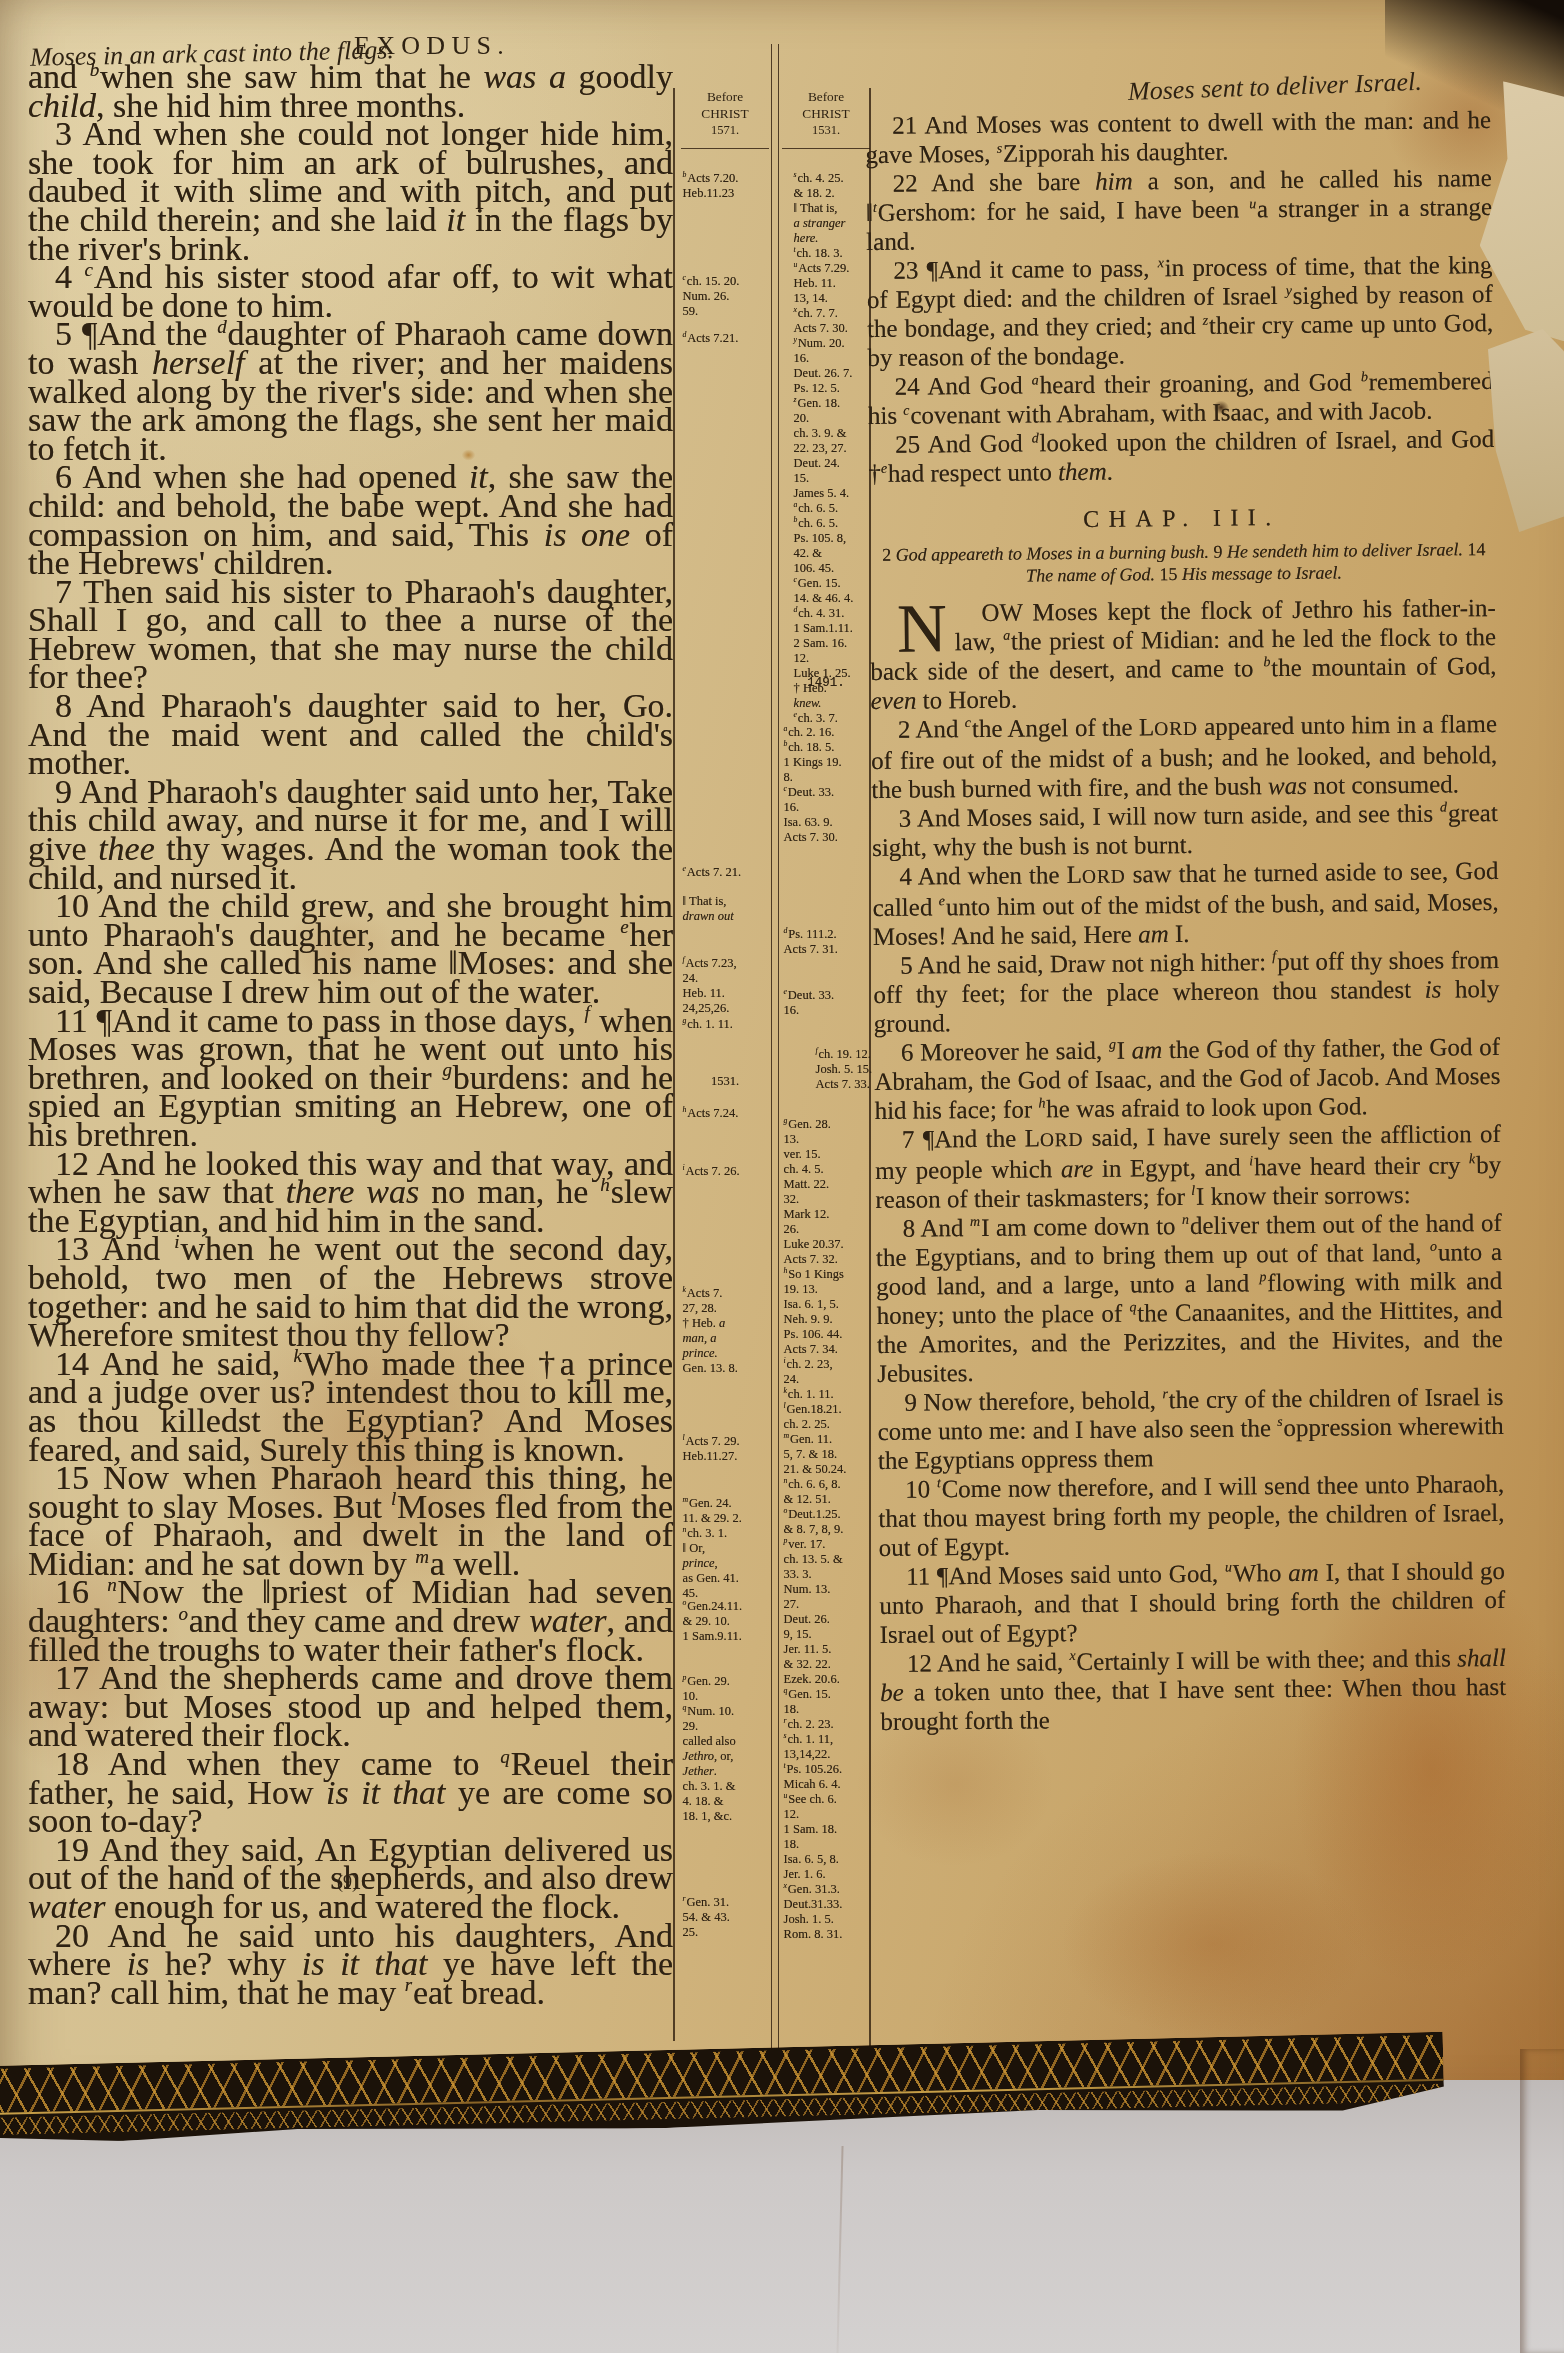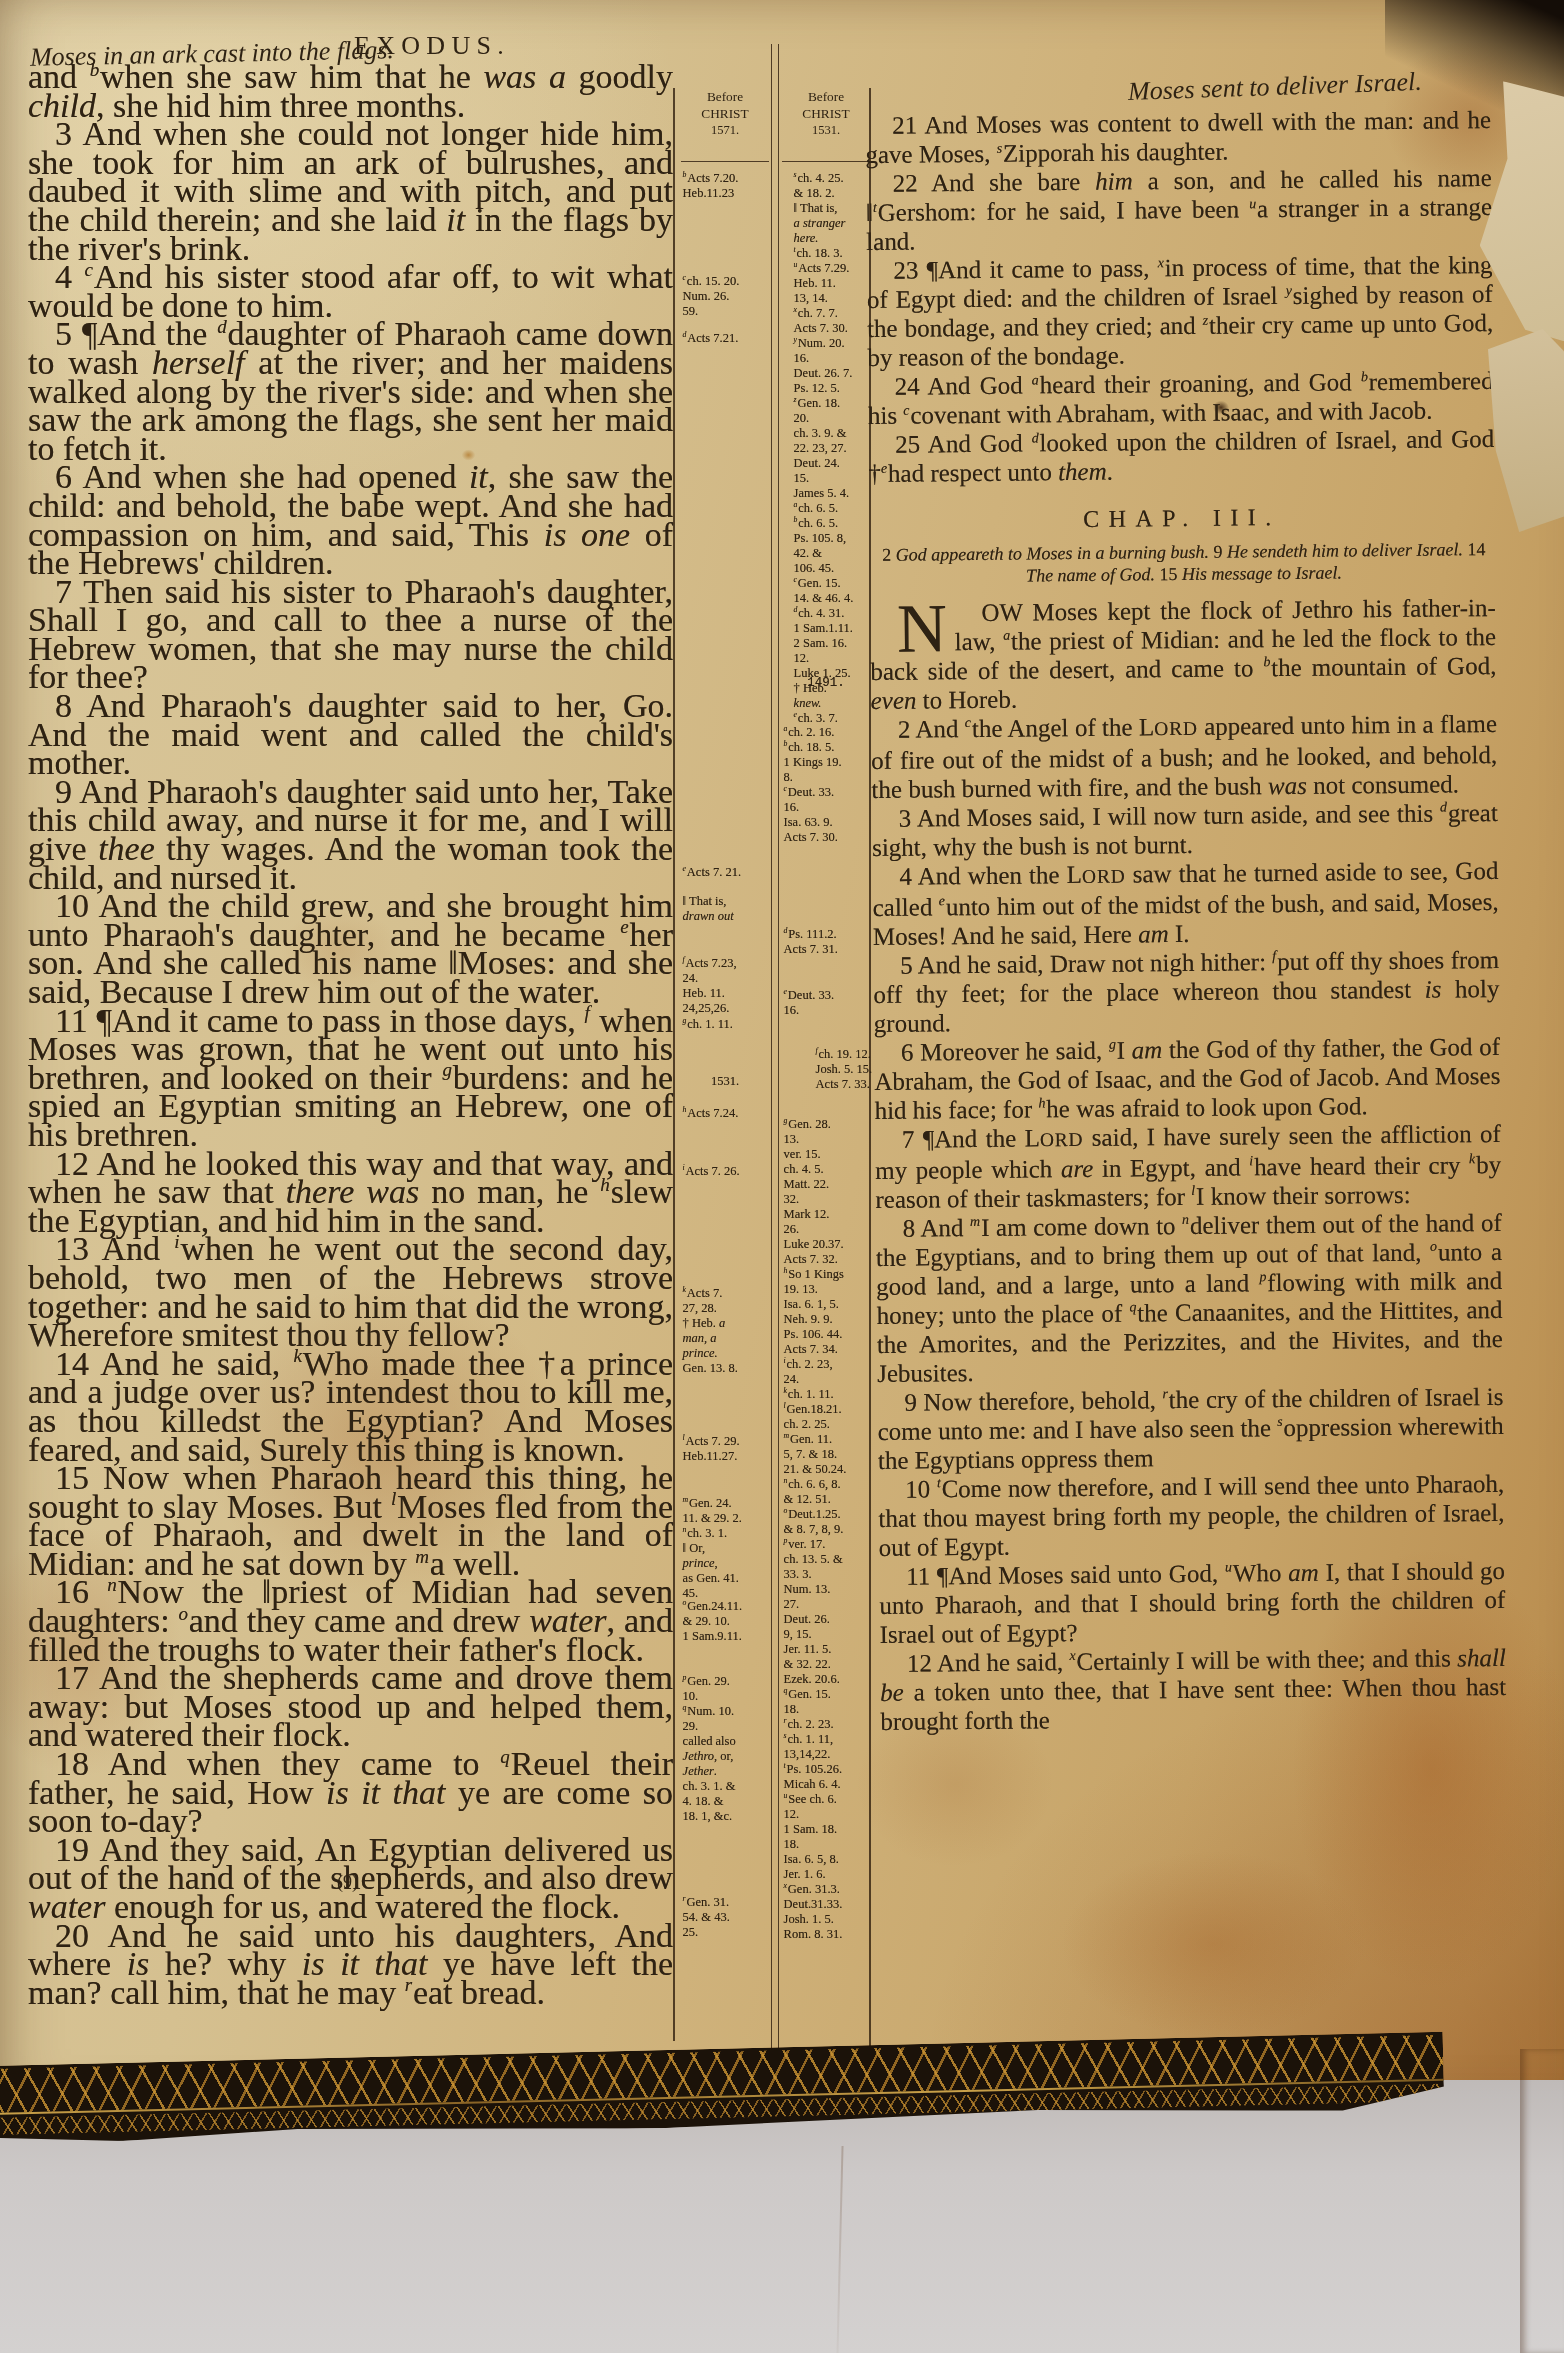--- a/index.html
+++ b/index.html
@@ -49,21 +49,21 @@
   .summary{margin:0 7.8px 11px 11px;font-size:18px;line-height:22px;text-align:center;text-indent:0;}
   .v1 .dropcap{float:left;font-size:69px;line-height:52px;margin:4.7px 7.8px 0 0;}
   .v1{text-indent:0;}
   .signature{position:absolute;left:316px;top:1872px;width:63px;text-align:center;font-size:18px;}
 
   
   .margin{position:absolute;top:86px;width:88px;height:1966px;font-size:12.5px;line-height:15px;}
   .m1{left:681px;}
   .m2{left:782px;}
   .era{position:absolute;left:0;top:3.1px;width:100%;text-align:center;font-size:13.3px;line-height:16.4px;
-       border-bottom:1.6px solid rgba(45,28,12,.8);padding-bottom:23px;}
+       border-bottom:1.6px solid rgba(45,28,12,.8);padding-bottom:10px;}
   .era span{display:block;}
   .era .era-year{font-size:12.5px;}
   .note{position:absolute;left:1.6px;width:85px;white-space:pre-line;text-shadow:0 0 0.3px rgba(40,25,10,.5);}
   .note.center{text-align:center;}
   .margin sup{font-size:.62em;}
 
   
   .page-edge{position:absolute;left:1465px;top:0;width:100px;height:2085px;
     background:linear-gradient(to right, rgba(0,0,0,0) 0%, rgba(130,78,32,.30) 26%, #96берь 0, #8a5a2e 55%, #60401e 78%, #402811 95%, #2c1a0a 100%);}
   .corner-dark{position:absolute;right:0;top:0;width:180px;height:117px;

